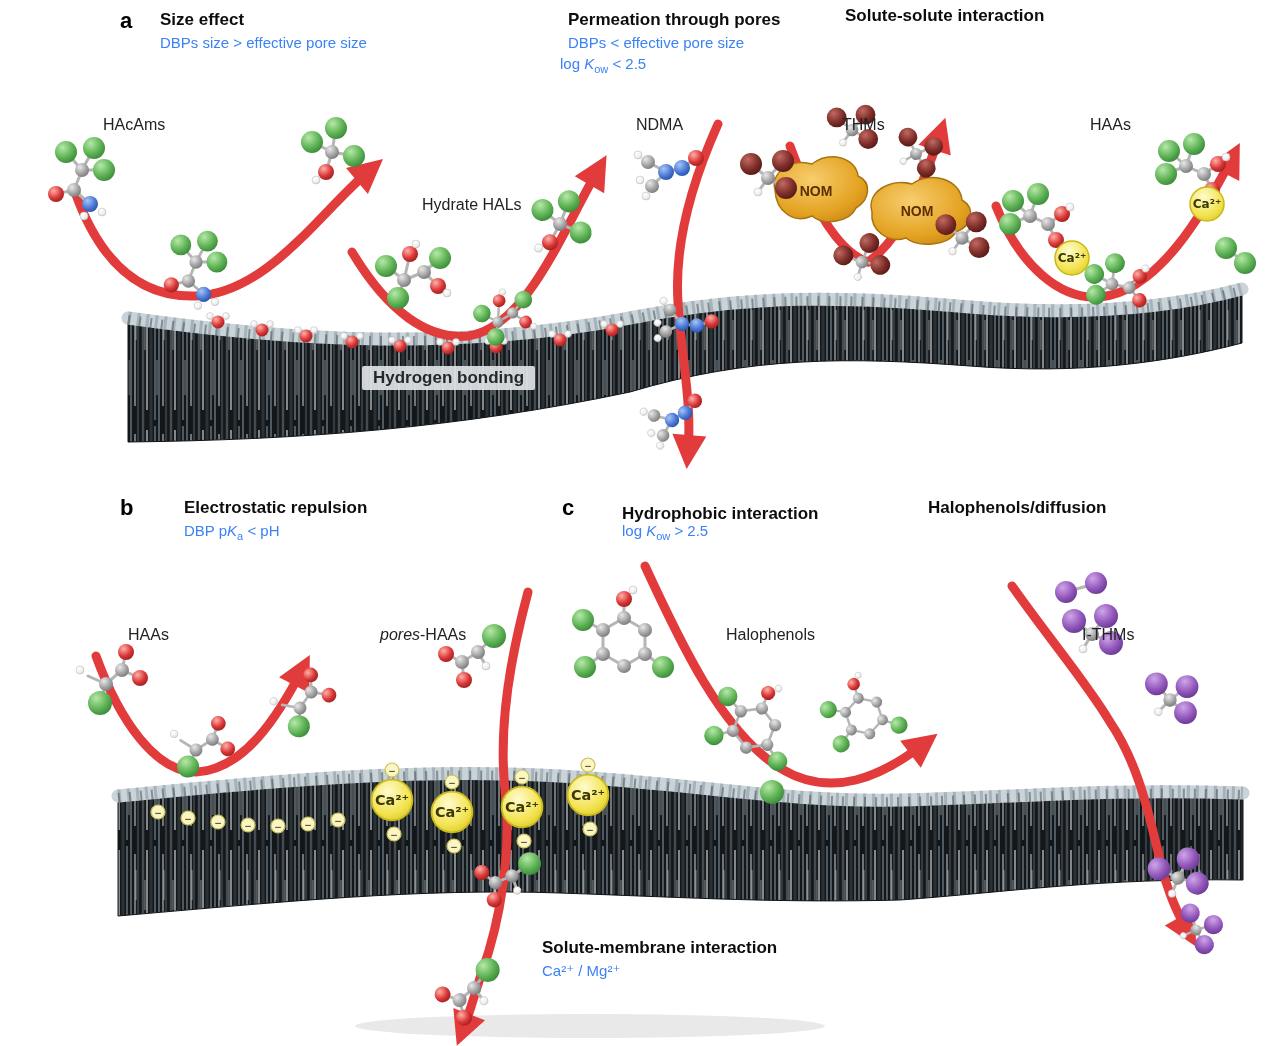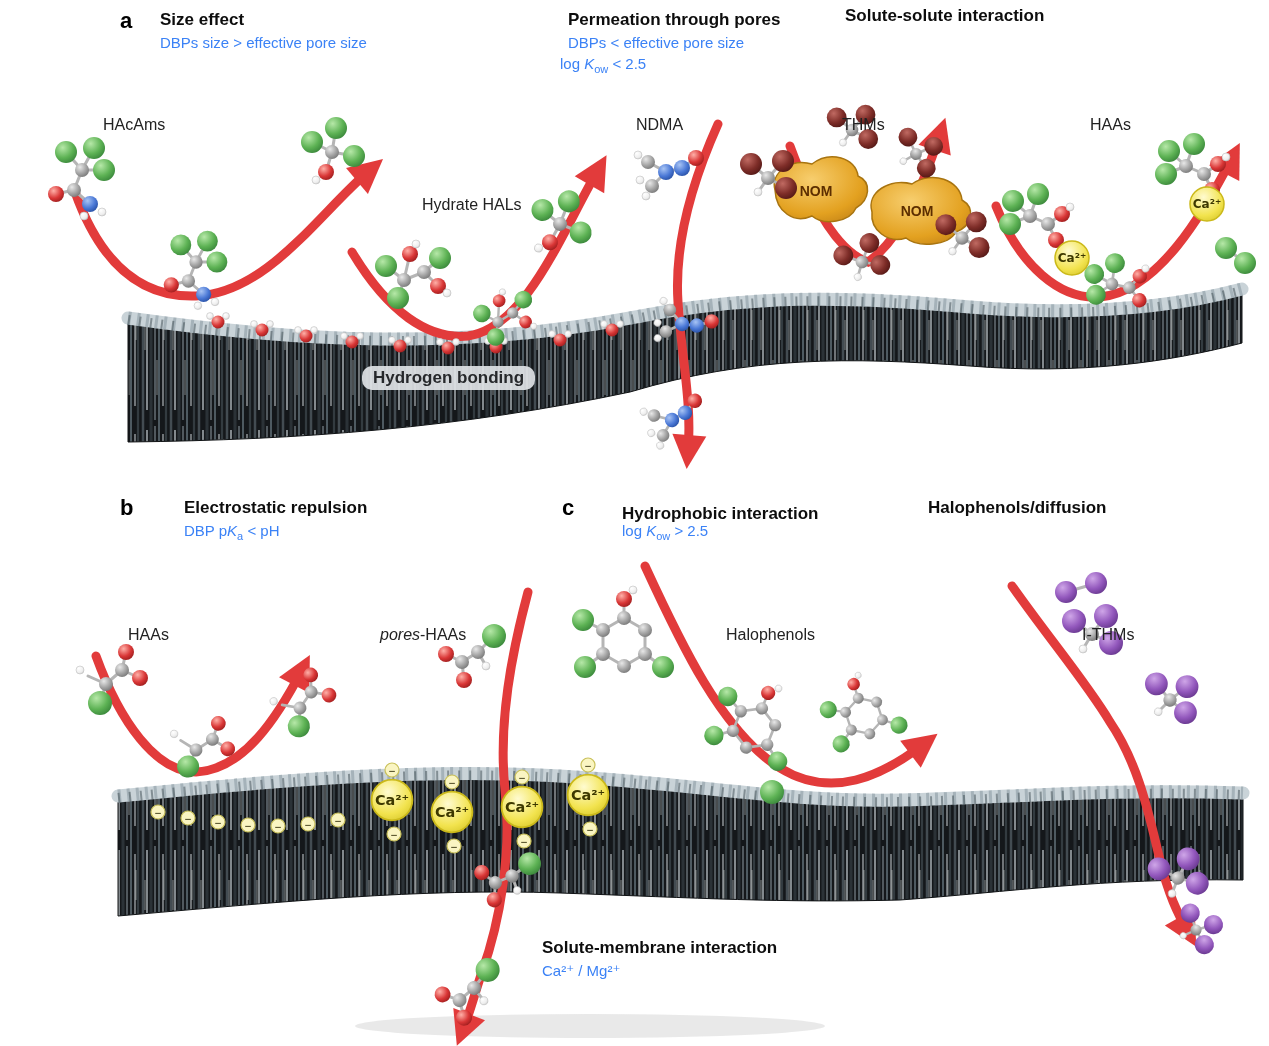--- a/index.html
+++ b/index.html
@@ -7,21 +7,21 @@
           font-family:"Liberation Sans","DejaVu Sans",sans-serif;overflow:hidden;}
   svg.scene{position:absolute;left:0;top:0;}
   .txt{position:absolute;white-space:nowrap;color:#1a1a1a;}
   .panel{font-weight:bold;font-size:22px;color:#000;}
   .hd{font-weight:bold;font-size:17px;color:#0d0d0d;}
   .sub{font-size:15px;color:#3b82f6;}
   .mol{font-size:16px;color:#222;}
   .it{font-style:italic;}
   .subsc{font-size:11px;vertical-align:-4px;}
   .hbond{position:absolute;left:362px;top:366px;background:rgba(223,227,230,0.92);
-         padding:2px 11px;font-weight:bold;font-size:17px;color:#26282b;border-radius:10px;}
+         padding:2px 11px;font-weight:bold;font-size:17px;color:#26282b;border-radius:2px;}
   
   .bd{stroke:#b5b5b5;stroke-width:3;stroke-linecap:round;fill:none;}
   .bdt{stroke:#c6c6c6;stroke-width:2;stroke-linecap:round;fill:none;}
   .bC{fill:url(#gC);}  .bCl{fill:url(#gCl);} .bO{fill:url(#gO);}
   .bN{fill:url(#gN);}  .bH{fill:url(#gH);stroke:#bdbdbd;stroke-width:.6;}
   .bBr{fill:url(#gBr);} .bI{fill:url(#gI);}
   .arw{fill:none;stroke:#e23b3b;stroke-width:9;stroke-linecap:round;marker-end:url(#ah);}
   .memb{fill:url(#memtex);stroke:#101315;stroke-width:1;}
   .skin1{fill:none;stroke:#c9d3d8;stroke-width:13;stroke-linecap:round;}
   .skin2{fill:none;stroke:#8798a1;stroke-width:13;stroke-dasharray:3 6;opacity:.55;}

